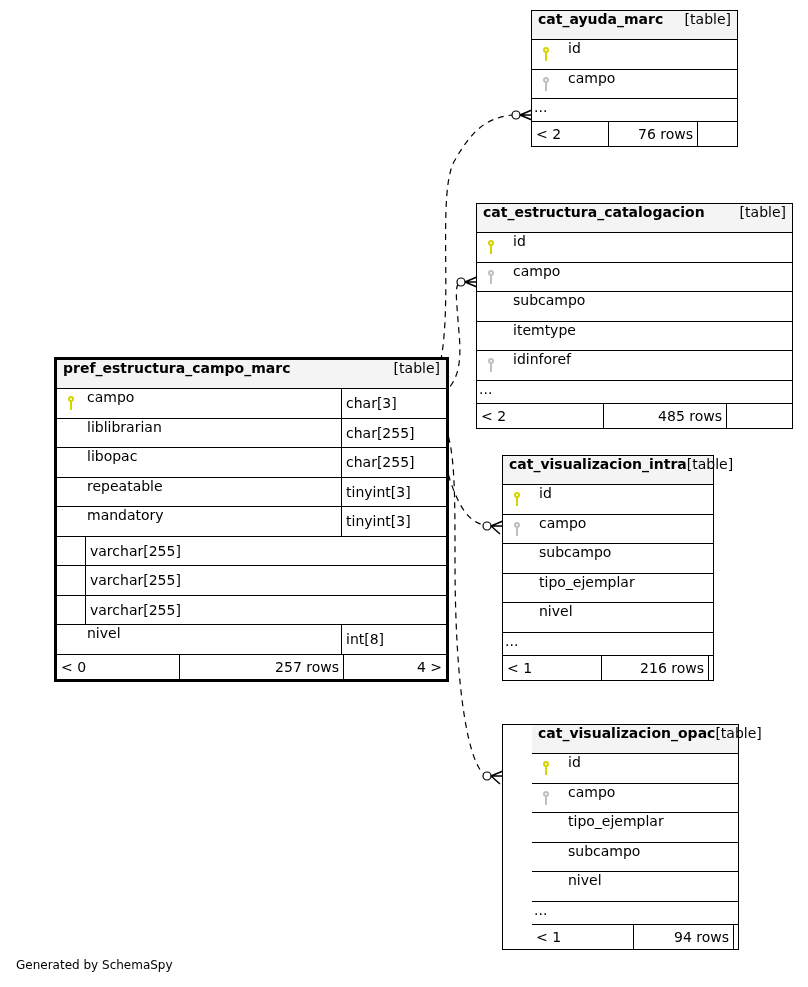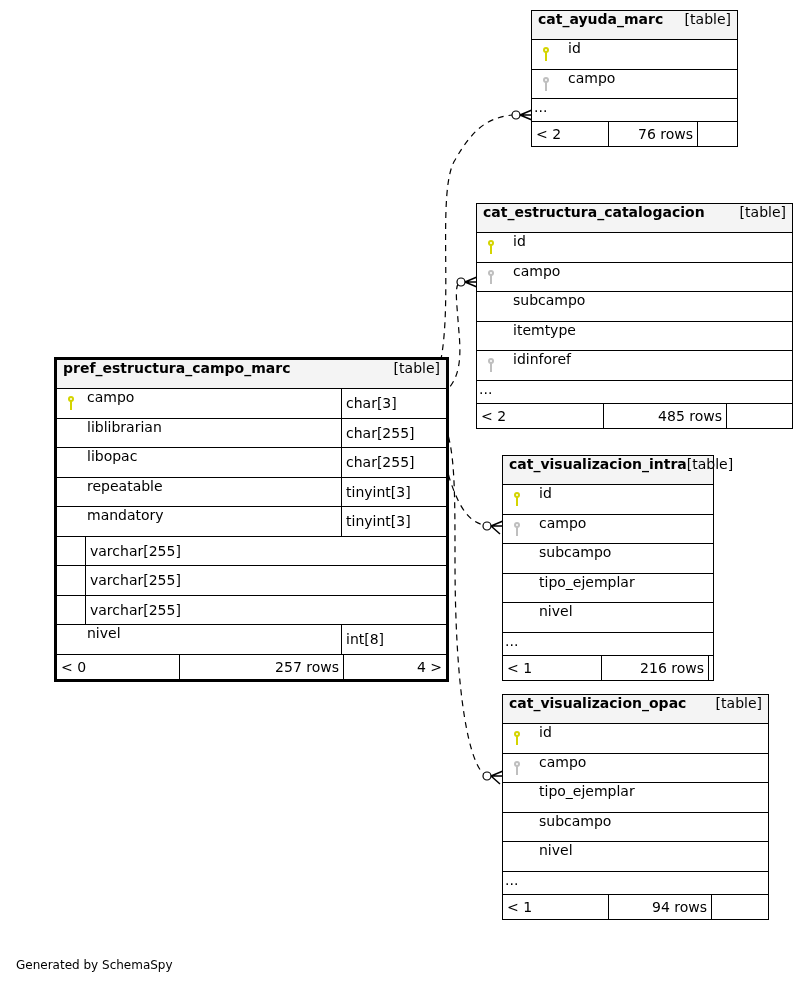--- a/index.html
+++ b/index.html
@@ -228,21 +228,21 @@
       <span class="key"></span>
       <span class="cname">nivel</span>
     </div>
     <div class="row more">...</div>
     <div class="row foot">
       <span class="f1" style="width:102px">&lt; 1</span>
       <span class="f2" style="width:110px">216 rows</span>
       <span class="f3"></span>
     </div>
   </div>
-<div class="tbl" id="child-3" style="left:502px; top:694px; width:267px;">
+<div class="tbl" id="child-3" style="left:502px; top:724px; width:237px;padding-left:29px;">
     <div class="row hdr">
       <span class="tname">cat_visualizacion_opac</span>
       <span class="tkind">[table]</span>
     </div>
     <div class="row">
       <span class="key">
         <svg class="keyicon" viewBox="0 0 8 16">
           <circle cx="4" cy="4" r="3" fill="#d4d400"></circle>
           <circle cx="4" cy="4" r="1" fill="#fff"></circle>
           <rect x="3" y="6" width="2" height="9" fill="#d4d400"></rect>

